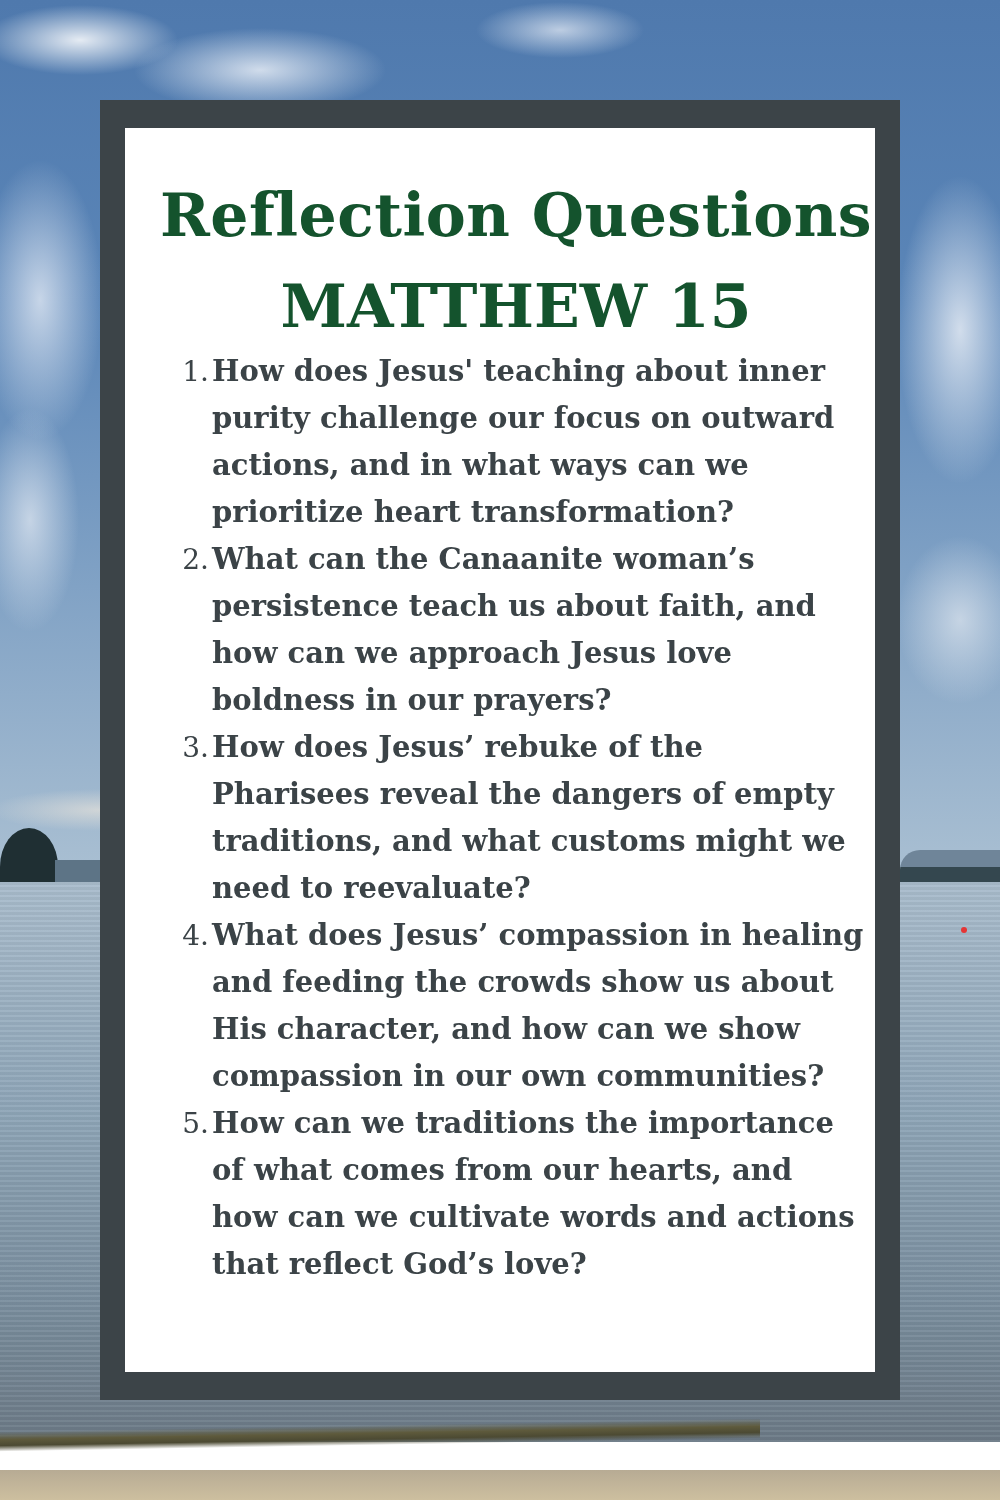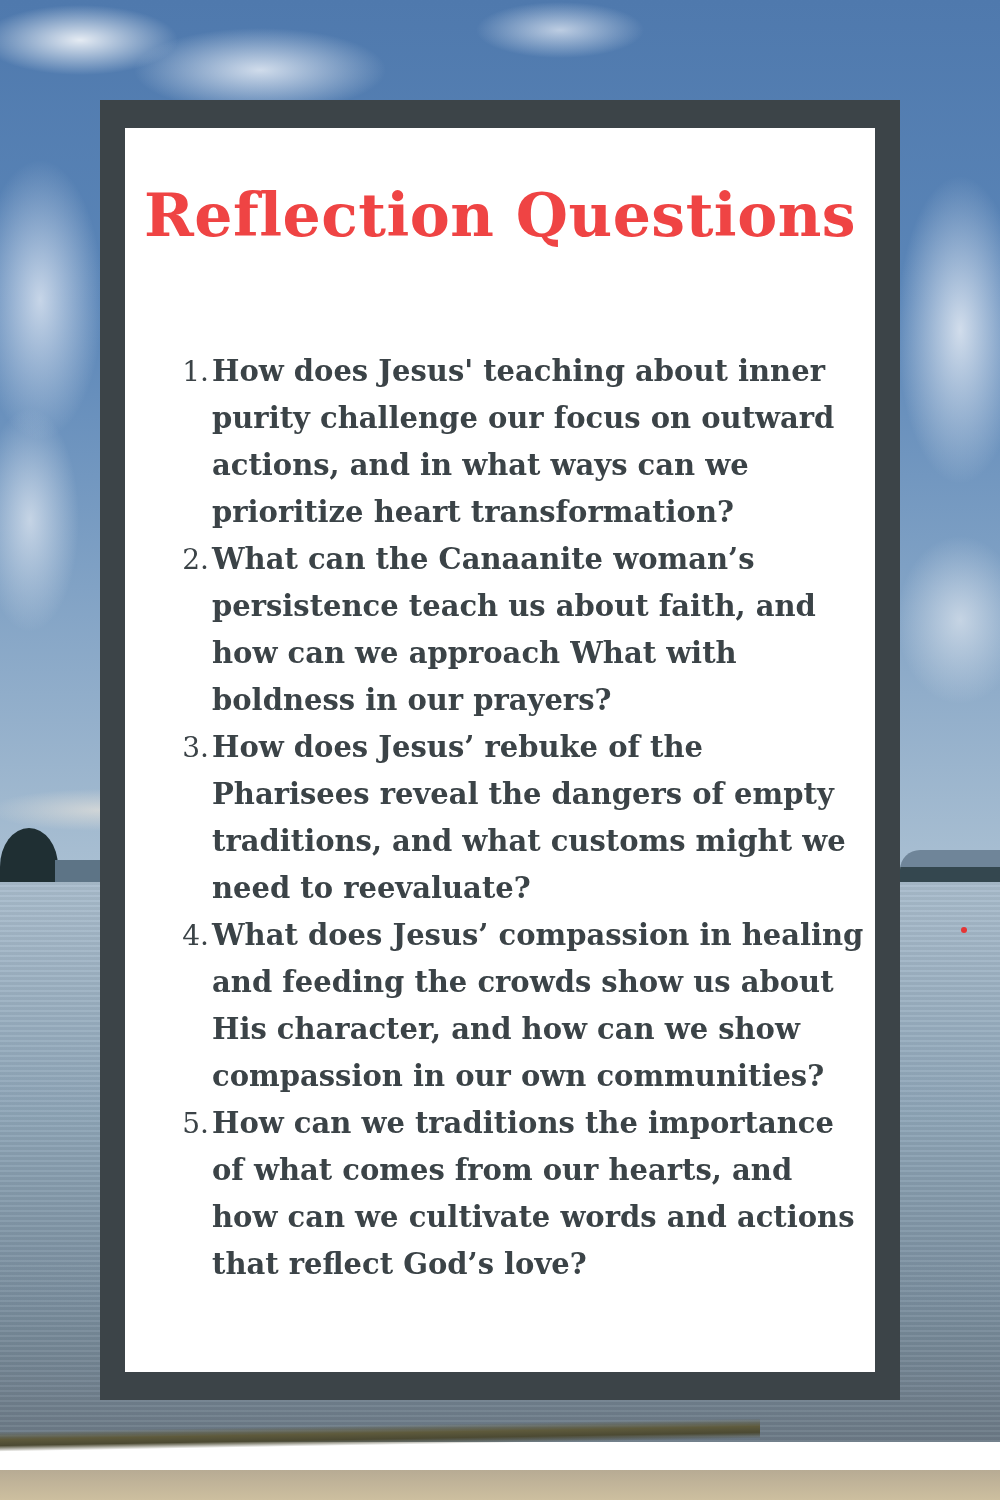--- a/index.html
+++ b/index.html
@@ -23,21 +23,21 @@
   .water { position:absolute; left:0; top:882px; width:1000px; height:560px;
     background:
       repeating-linear-gradient(0deg, rgba(255,255,255,0.05) 0 2px, rgba(0,0,0,0.04) 2px 5px),
       linear-gradient(180deg, #a9bccc 0%, #8fa6b8 40%, #7a8e9e 75%, #6c7a86 100%); }
   .buoy { position:absolute; left:961px; top:927px; width:6px; height:6px; background:#e53535; border-radius:50%; }
   .weed { position:absolute; left:0; top:1425px; width:760px; height:20px; background:linear-gradient(180deg, rgba(80,80,50,0) 0, #5e5a3c 40%, #4c4a33 70%, rgba(70,70,50,0) 100%); transform:skewY(-1deg); }
   .sand { position:absolute; left:0; top:1470px; width:1000px; height:30px; background:linear-gradient(180deg,#b7ab94,#cdbf9f); }
 
   .frame { position:absolute; left:100px; top:100px; width:800px; height:1300px; background:#3c4448; }
   .panel { position:absolute; left:125px; top:128px; width:750px; height:1244px; background:#ffffff; }
-  .title { position:absolute; left:0; width:750px; text-align:center; color:#ef4444; font-weight:bold; margin:0; }
+  .title { position:absolute; left:16px; width:750px; text-align:center; color:#14532d; font-weight:bold; margin:0; }
   .title1 { top:52px; font-size:60px; letter-spacing:0.5px; line-height:70px; }
   .title2 { top:143px; font-size:60px; line-height:70px; }
   .qlist { position:absolute; left:50px; top:220px; width:690px; margin:0; padding:0; list-style:none; color:#3b4347; }
   .q { position:relative; padding-left:37px; font-size:29px; font-weight:bold; line-height:47px; }
   .qnum { position:absolute; left:0; top:0; width:34px; text-align:right; font-weight:normal; font-size:28px; }
   .qtext { display:block; }
 </style>
 </head>
 <body>
 
@@ -49,28 +49,29 @@
   <div class="water"></div>
   <div class="buoy"></div>
   <div class="weed"></div>
   <div class="sand"></div>
 </div>
 
 <div class="frame">
 </div>
 <div class="panel">
   <h1 class="title title1">Reflection Questions</h1>
+  <h2 class="title title2">MATTHEW 15</h2>
   <ol class="qlist">
     <li class="q">
       <span class="qnum">1.</span>
       <span class="qtext">How does Jesus' teaching about inner purity challenge our focus on outward actions, and in what ways can we prioritize heart transformation?</span>
     </li>
     <li class="q">
       <span class="qnum">2.</span>
-      <span class="qtext">What can the Canaanite woman’s persistence teach us about faith, and how can we approach What with boldness in our prayers?</span>
+      <span class="qtext">What can the Canaanite woman’s persistence teach us about faith, and how can we approach Jesus love boldness in our prayers?</span>
     </li>
     <li class="q">
       <span class="qnum">3.</span>
       <span class="qtext">How does Jesus’ rebuke of the Pharisees reveal the dangers of empty traditions, and what customs might we need to reevaluate?</span>
     </li>
     <li class="q">
       <span class="qnum">4.</span>
       <span class="qtext">What does Jesus’ compassion in healing and feeding the crowds show us about His character, and how can we show compassion in our own communities?</span>
     </li>
     <li class="q">

